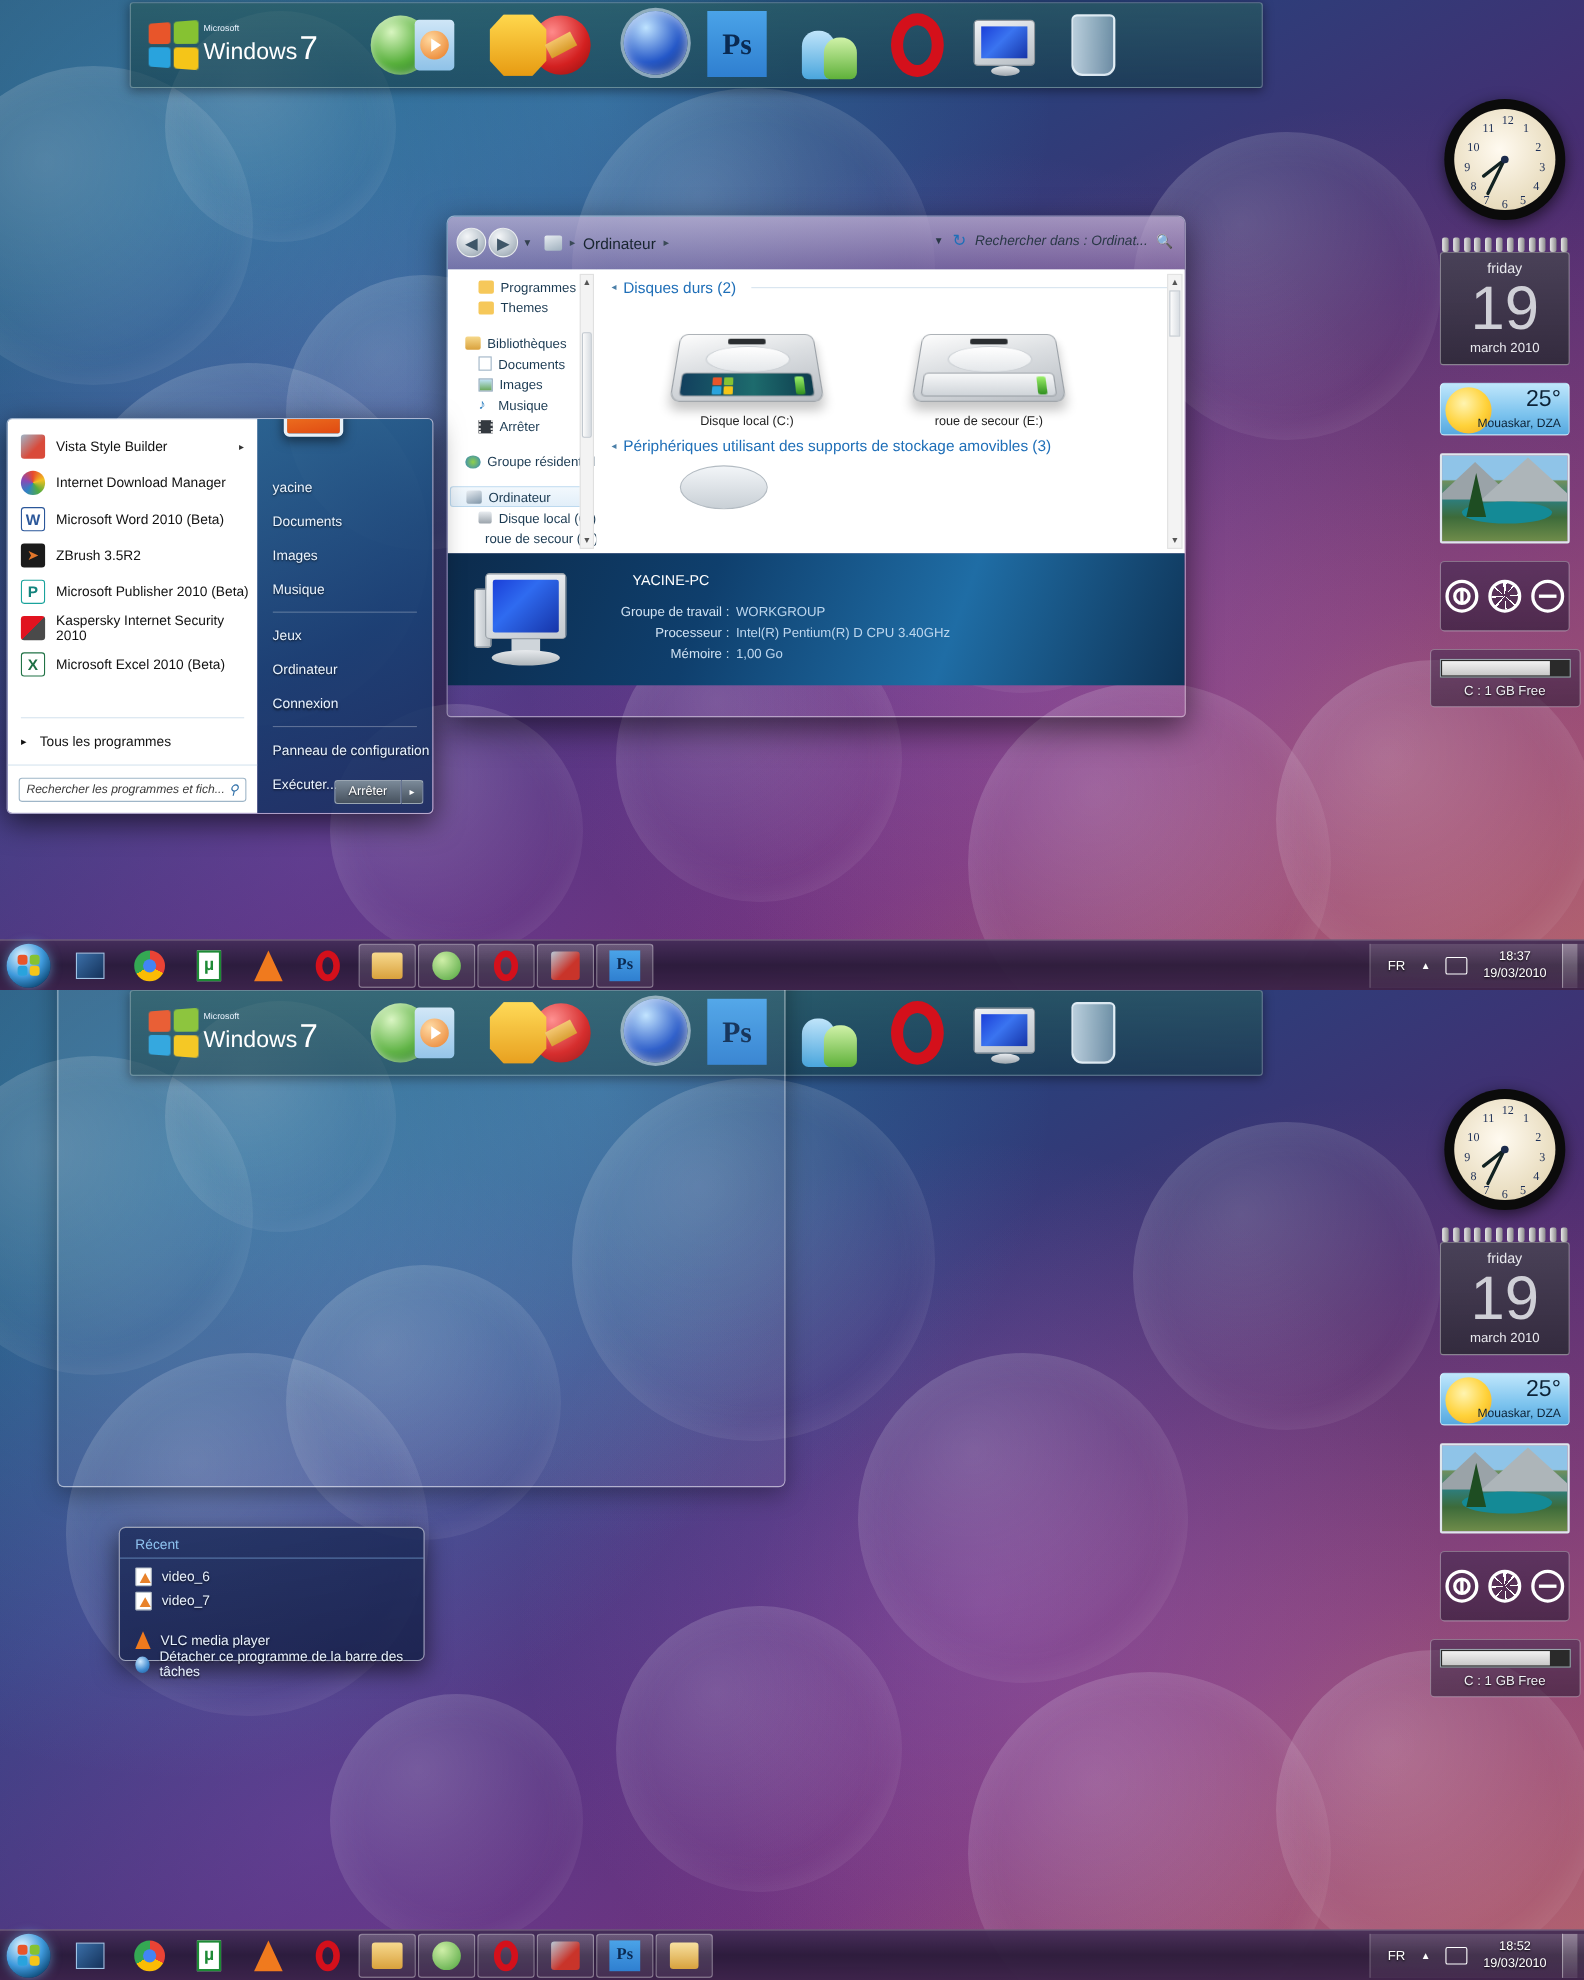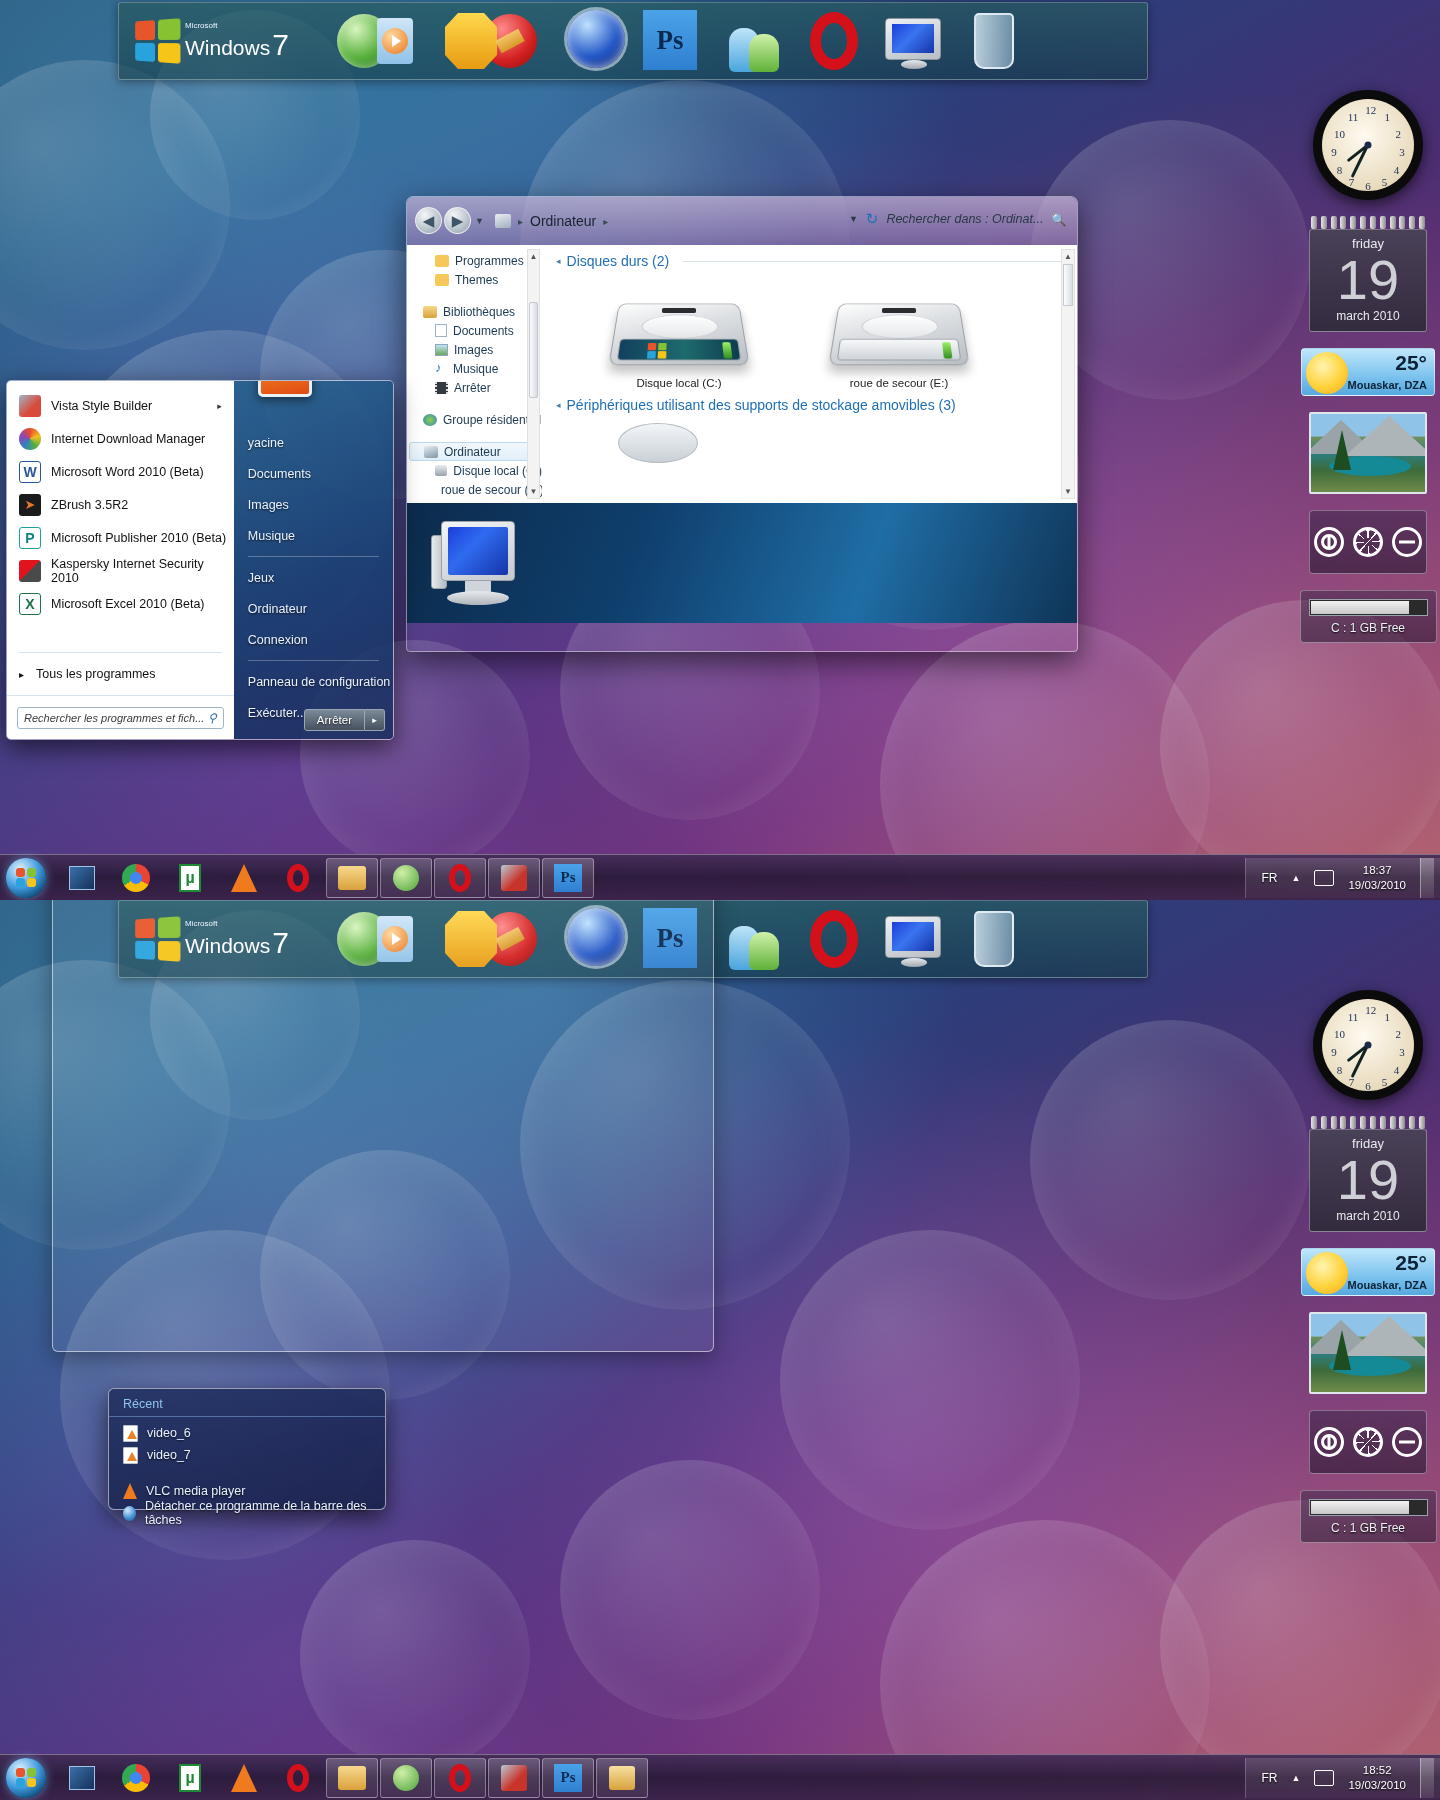--- a/index.html
+++ b/index.html
@@ -191,22 +191,22 @@
   .cpin { position:absolute; left:50%; top:50%; width:7px;height:7px; border-radius:50%; background:#1b2a4a; transform:translate(-50%,-50%); }
   .calg { width:118px; position:relative; }
   .calrings { display:flex; justify-content:space-around; height:13px; }
   .calrings i { width:6px; height:13px; background:linear-gradient(90deg,#e8e8e8,#8a8a8a); border-radius:2px; }
   .calbody { background:linear-gradient(180deg, rgba(70,70,80,.78), rgba(40,40,50,.82));
     border:1px solid rgba(255,255,255,.35); border-radius:3px; padding:6px 0 8px; text-align:center;
     color:#e9e9ee; }
   .calday { font-size:13px; }
   .caldate { font-size:56px; line-height:58px; color:#cfcfd6; font-weight:400; }
   .calmon { font-size:12px;text-align:center; }
-  .weatherg { width:134px; height:48px; border-radius:4px; border:1px solid rgba(255,255,255,.5);
-    background:linear-gradient(180deg,#bfe6fb,#7cc3ee 60%,#56a8df); position:relative; overflow:hidden;font-weight:bold; }
+  .weatherg { width:118px; height:48px; border-radius:4px; border:1px solid rgba(255,255,255,.5);
+    background:linear-gradient(180deg,#bfe6fb,#7cc3ee 60%,#56a8df); position:relative; overflow:hidden; }
   .sun { position:absolute; left:4px; top:3px; width:42px;height:42px;border-radius:50%;
     background:radial-gradient(circle at 40% 35%, #fff4b0, #ffd23a 55%, #f0a81c); }
   .wtemp { position:absolute; right:7px; top:2px; font-size:21px; color:#0c2236; }
   .wcity { position:absolute; right:7px; bottom:4px; font-size:11px; color:#0c2236; }
   .picg { width:118px; height:82px; border:2px solid #dfe6ec; border-radius:2px; overflow:hidden;
     background:linear-gradient(180deg,#8fc4e8 0%,#8fc4e8 28%, #6f8f5e 30%, #2e7d7a 52%, #3d6b3a 72%, #6f8c4a 100%); position:relative; }
   .picg .mtn { position:absolute; left:-6px; top:6px; width:0;height:0;
     border-left:36px solid transparent; border-right:36px solid transparent; border-bottom:34px solid #9aa3a8; }
   .picg .mtn2 { position:absolute; right:-8px; top:2px; width:0;height:0;
     border-left:44px solid transparent; border-right:44px solid transparent; border-bottom:40px solid #adb5b9; }
@@ -520,20 +520,35 @@
     </div>
 
     <div class="details det-top">
       <div class="pcicon">
         <div class="tower"></div>
           <div class="mon"></div>
           <div class="scr"></div>
         <div class="stand"></div>
           <div class="base"></div>
       </div>
+      <div class="det-text">
+        <div class="det-title">YACINE-PC</div>
+        <div class="det-row">
+          <span class="det-lab">Groupe de travail :</span>
+          <span class="det-val">WORKGROUP</span>
+        </div>
+        <div class="det-row">
+          <span class="det-lab">Processeur :</span>
+          <span class="det-val">Intel(R) Pentium(R) D CPU 3.40GHz</span>
+        </div>
+        <div class="det-row">
+          <span class="det-lab">Mémoire :</span>
+          <span class="det-val">1,00 Go</span>
+        </div>
+      </div>
     </div>
   </div>
 
   <div class="startmenu" style="left:6px;top:380px;width:388px;height:360px">
     <div class="sm-left">
       <div class="sm-prog">
         <div class="sm-item">
           <span class="sm-ico" style="background:linear-gradient(135deg,#9fb6c8,#d94a3a 60%)"></span>
           <span>Vista Style Builder</span>
           <span class="arrow">▸</span>

